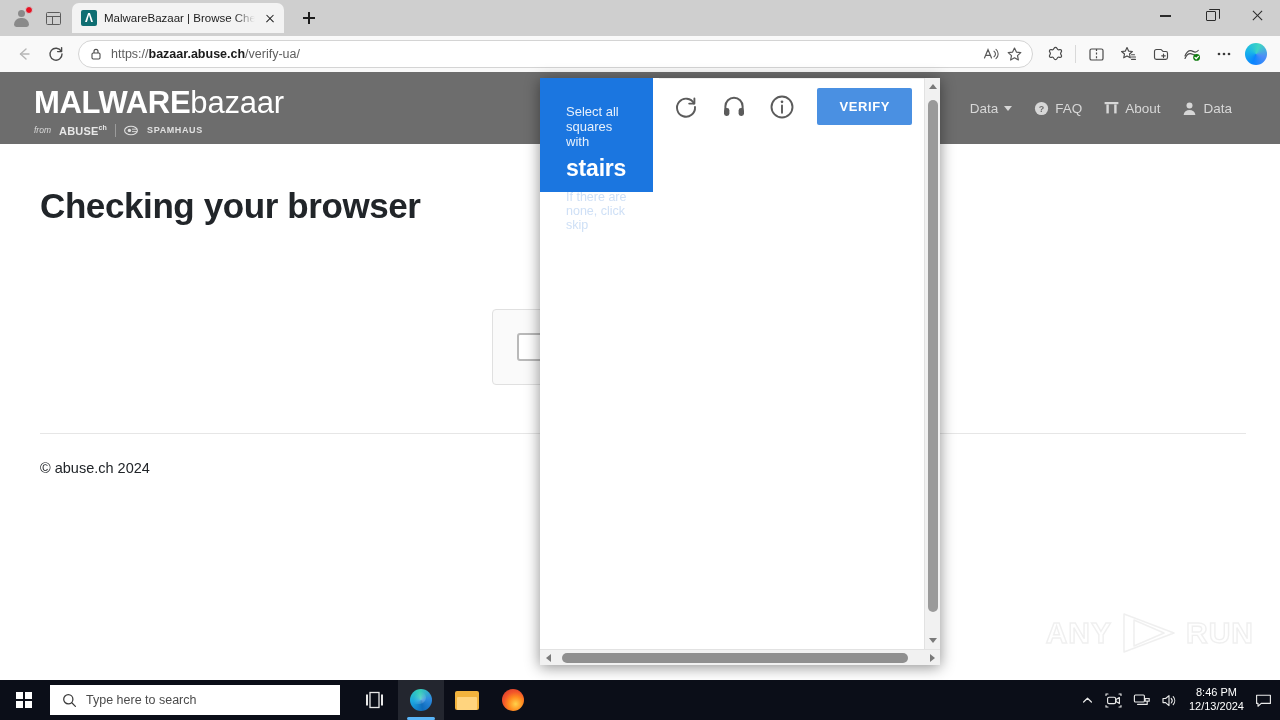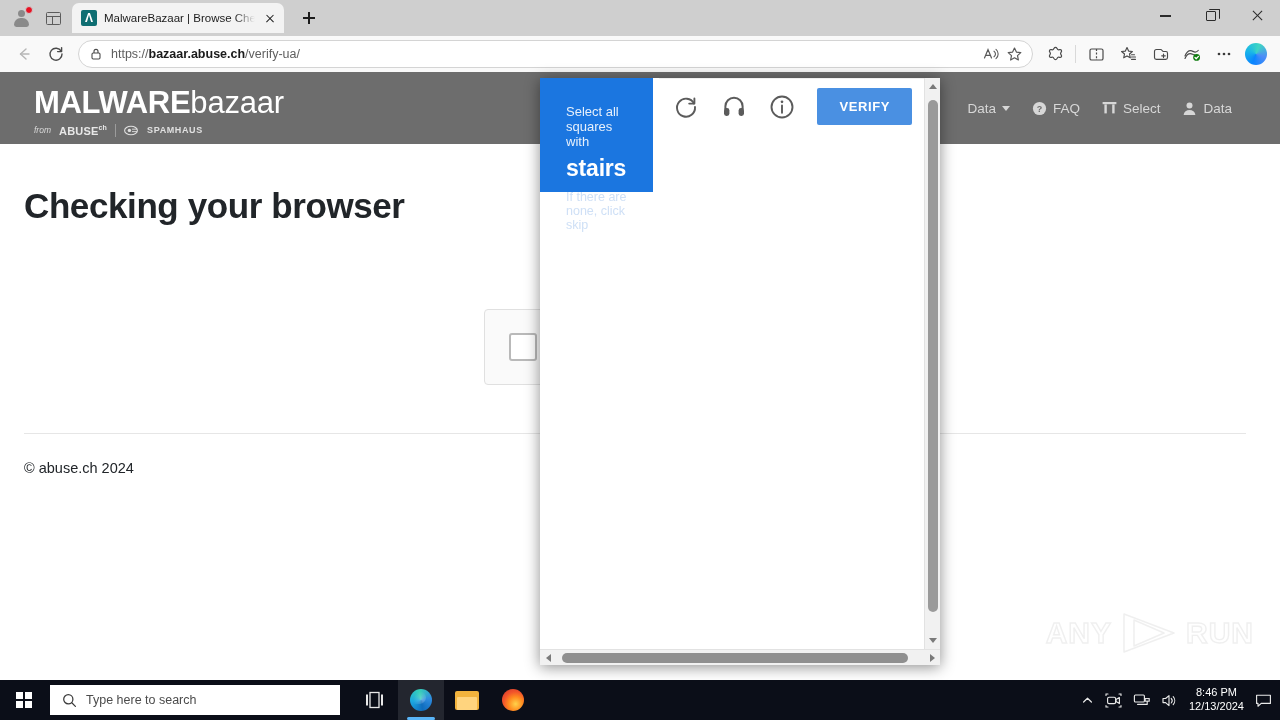--- a/index.html
+++ b/index.html
@@ -95,21 +95,21 @@
   .brand .sub .from { font-size:8.5px; color:#d9d9d9; font-style:italic; }
   .brand .sub .ab { font-size:11px; color:#e8e8e8; font-weight:600; letter-spacing:0.2px; }
   .brand .sub .ab sup { font-size:7px; }
   .brand .sub .bar { width:1px; height:13px; background:#9c9c9c; }
   .brand .sub .sh { font-size:9px; color:#e0e0e0; font-weight:bold; letter-spacing:0.6px;text-align:right; }
 
   .nav { margin-left:auto; display:flex; align-items:center; gap:22px; padding-right:14px; }
   .nav-item { display:flex; align-items:center; gap:6px; font-size:13.5px; color:#d7d7d7; }
   .caret { width:0; height:0; border-left:4px solid transparent; border-right:4px solid transparent; border-top:5px solid #d7d7d7; }
 
-  .content { padding:42px 34px 0 24px; position:relative; }
+  .content { padding:42px 34px 0 40px; position:relative; }
   h1.page-title { font-size:35px; font-weight:bold; color:#212529; letter-spacing:-0.4px; }
   .confirm-row {
     margin-top:46px; display:flex; justify-content:center; align-items:center;
     font-size:15px; color:#444;
   }
   .captcha-anchor {
     margin:20px auto 0 auto; width:302px; height:76px; background:#fafafa;
     border:1px solid #e0e0e0; border-radius:4px; display:flex; align-items:center; padding-left:24px;
   }
   .anchor-box { width:28px; height:28px; background:#fff; border:2px solid #b9b9b9; border-radius:3px; }
@@ -345,21 +345,21 @@
           <span>FAQ</span>
         </div>
         <div class="nav-item">
           <span>
             <svg width="15" height="14" viewBox="0 0 15 14">
                 <rect x="0.6" y="1" width="13.8" height="2.2" fill="#d7d7d7"></rect>
                 <rect x="2.4" y="3.4" width="2.4" height="9" fill="#d7d7d7"></rect>
                 <rect x="10.2" y="3.4" width="2.4" height="9" fill="#d7d7d7"></rect>
               </svg>
           </span>
-          <span>Select</span>
+          <span>About</span>
         </div>
         <div class="nav-item">
           <span>
             <svg width="15" height="15" viewBox="0 0 15 15">
                 <circle cx="7.5" cy="4.6" r="3" fill="#d7d7d7"></circle>
                 <path d="M1.6 14c.4-3.2 2.9-5 5.9-5s5.5 1.8 5.9 5z" fill="#d7d7d7"></path>
               </svg>
           </span>
           <span>Data</span>
         </div>

